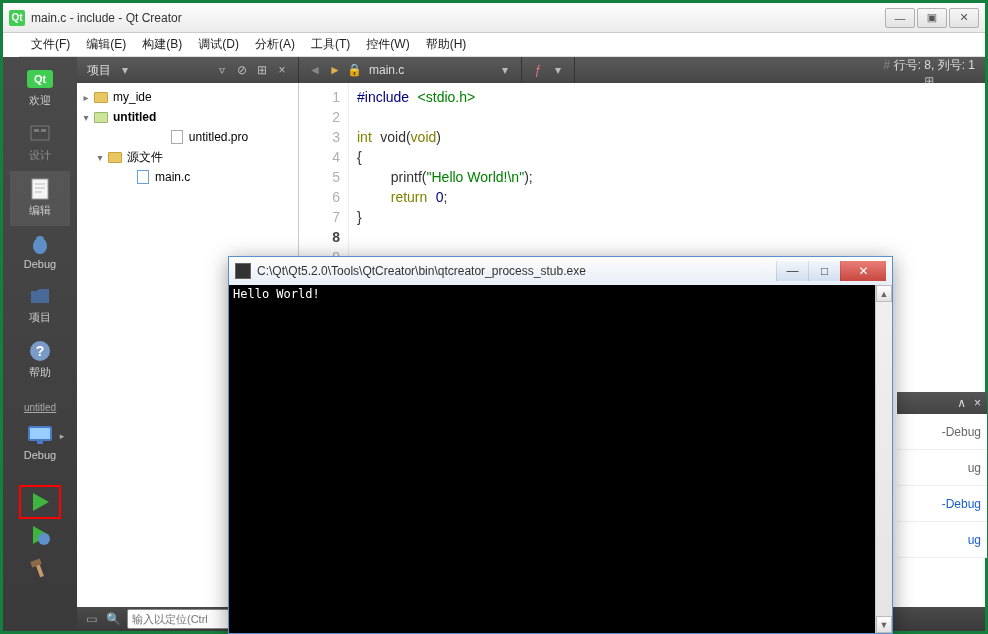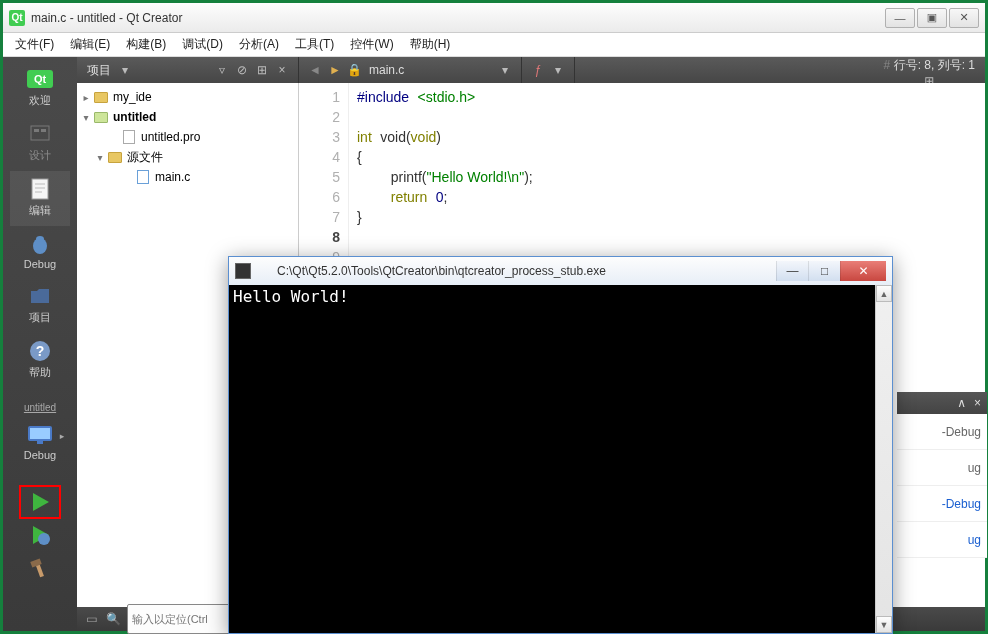--- a/index.html
+++ b/index.html
@@ -9,21 +9,21 @@
 .main-window { width: 988px; height: 634px; background: #fff; border: 3px solid #15803d; display: flex; flex-direction: column; }
 
 
 .title-bar { height: 30px; background: linear-gradient(#fdfdfd,#ebebeb); display: flex; align-items: center; padding: 0 6px; border-bottom: 1px solid #ccc; }
 .title-bar .favicon { width: 16px; height: 16px; background: #41cd52; border-radius: 2px; margin-right: 6px; display:flex;align-items:center;justify-content:center;color:#fff;font-size:10px;font-weight:bold; }
 .title-bar .title { flex: 1; font-size: 12px; color: #333; }
 .title-bar .win-btns { display: flex; gap: 0; }
 .title-bar .win-btn { width: 30px; height: 20px; border: 1px solid #b0b0b0; background: linear-gradient(#f7f7f7,#e3e3e3); display:flex;align-items:center;justify-content:center;font-size:11px;color:#555;margin-left:2px;border-radius:2px; }
 
 
-.menu-bar { height: 24px; background: #fff; display: flex; align-items: center; padding: 0 4px; border-bottom: 1px solid #ddd; font-size: 12px; }
+.menu-bar { height: 24px; background: #fff; display: flex; align-items: center; padding: 0 4px; border-bottom: 1px solid #ddd; font-size: 12px; margin-left: 16px; }
 .menu-bar .menu-item { padding: 2px 8px; color: #222; }
 
 
 .body-area { flex: 1; display: flex; min-height: 0; }
 
 
 .mode-bar { width: 74px; background: linear-gradient(180deg,#4a4a4a,#3a3a3a); display: flex; flex-direction: column; align-items: center; padding-top: 4px; color:#ccc; font-size:11px; }
 .mode-item { width: 60px; display:flex; flex-direction:column; align-items:center; padding:4px 0 8px; }
 .mode-item .micon { width: 32px; height: 28px; display:flex;align-items:center;justify-content:center; }
 .mode-item .mlabel { font-size: 11px; margin-top:0; }
@@ -59,54 +59,54 @@
 .code { flex:1; padding:4px 8px; font-family:Consolas,monospace; font-size:14px; line-height:20px; white-space:pre; color:#333; }
 .kw-pre { color:#000080; }
 .kw-str { color:#008000; }
 .kw-type { color:#808000; }
 .kw-num { color:#000080; }
 .kw-ang { color:#008000; }
 
 
 .status-bar { height:24px; background:linear-gradient(#4a4a4a,#3a3a3a); display:flex; align-items:center; padding:0 6px; color:#ccc; font-size:12px; }
 .status-bar .sb-ico { width:18px;height:18px;display:flex;align-items:center;justify-content:center;margin-right:4px;color:#aaa; }
-.status-bar input { flex:0 0 140px; height:30px; background:#fdfdfd; border:1px solid #888; border-radius:2px; font-size:11px; padding:0 4px; color:#888; }
+.status-bar input { flex:0 0 140px; height:20px; background:#fdfdfd; border:1px solid #888; border-radius:2px; font-size:11px; padding:0 4px; color:#888; }
 
 
 .right-stub { position:absolute; right:1px; top:392px; width:90px; font-size:12px; }
 .right-stub .hdr { height:22px; background:linear-gradient(#555,#444); display:flex;align-items:center;justify-content:flex-end;padding:0 6px;color:#ddd;gap:8px; }
 .right-stub .row { height:36px; display:flex;align-items:center;justify-content:flex-end;padding:0 6px;color:#666;background:#fff;border-bottom:1px solid #eee; }
 .right-stub .row.link { color:#1a5fd0; }
 
 
 .console-window { position:absolute; left:228px; top:256px; width:665px; height:378px; box-shadow:0 4px 20px rgba(0,0,0,0.4); background:#fff; border:1px solid #5b8fd0; display:flex; flex-direction:column; }
-.console-titlebar { height:28px; background:linear-gradient(#fdfdfd,#e7eef7); display:flex; align-items:center; padding:0 6px;gap:20px; }
+.console-titlebar { height:28px; background:linear-gradient(#fdfdfd,#e7eef7); display:flex; align-items:center; padding:0 6px; }
 .console-titlebar .cicon { width:16px;height:16px;background:#333;border:1px solid #666;margin-right:6px; }
 .console-titlebar .ctitle { flex:1; font-size:12px; color:#333; }
 .console-titlebar .cbtns { display:flex; }
 .console-titlebar .cbtn { width:32px;height:20px;display:flex;align-items:center;justify-content:center;font-size:12px;border-left:1px solid rgba(0,0,0,0.1); }
 .console-titlebar .cbtn.min { background:linear-gradient(#f3f6fb,#d2dff0); color:#444; }
 .console-titlebar .cbtn.max { background:linear-gradient(#f3f6fb,#d2dff0); color:#444; }
 .console-titlebar .cbtn.close { background:linear-gradient(#e97e77,#c84740); color:#fff; width:46px; }
 .console-body { flex:1; display:flex; background:#000; }
-.console-text { flex:1; padding:2px 4px; font-family:"Lucida Console",monospace; font-size:16px; color:#fff; white-space:pre; }
+.console-text { flex:1; padding:2px 4px; font-family:"Lucida Console",monospace; font-size:12px; color:#fff; white-space:pre; }
 .console-scroll { width:17px; background:linear-gradient(#f0f0f0,#e4e4e4); border-left:1px solid #ccc; display:flex;flex-direction:column; }
 .console-scroll .sbtn { height:17px; background:linear-gradient(#fdfdfd,#e3e3e3); border:1px solid #bbb; display:flex;align-items:center;justify-content:center;font-size:9px;color:#666; }
 .console-scroll .strack { flex:1; }
 
 svg { display:block; }
 </style>
 </head>
 <body>
 
 <div class="main-window">
 
   <div class="title-bar">
     <div class="favicon">Qt</div>
-    <div class="title">main.c - untitled - Qt Creator</div>
+    <div class="title">main.c - include - Qt Creator</div>
     <div class="win-btns">
       <div class="win-btn">—</div>
       <div class="win-btn">▣</div>
       <div class="win-btn">✕</div>
     </div>
   </div>
 
   <div class="menu-bar">
     <div class="menu-item">文件(F)</div>
     <div class="menu-item">编辑(E)</div>
@@ -257,21 +257,21 @@
               </span>
             <span class="tlabel">my_ide</span>
           </div>
           <div class="tree-row bold">
             <span class="tw">▾</span>
             <span class="ticon">
                 <span class="folder-ico" style="background:#cde59a;border-color:#9ab86a;"></span>
               </span>
             <span class="tlabel">untitled</span>
           </div>
-          <div class="tree-row" style="padding-left:28px;">
+          <div class="tree-row" style="padding-left:28px;justify-content:center;">
             <span class="tw"></span>
             <span class="ticon">
                 <span class="file-ico"></span>
               </span>
             <span class="tlabel">untitled.pro</span>
           </div>
           <div class="tree-row" style="padding-left:14px;">
             <span class="tw">▾</span>
             <span class="ticon">
                 <span class="folder-ico"></span>

